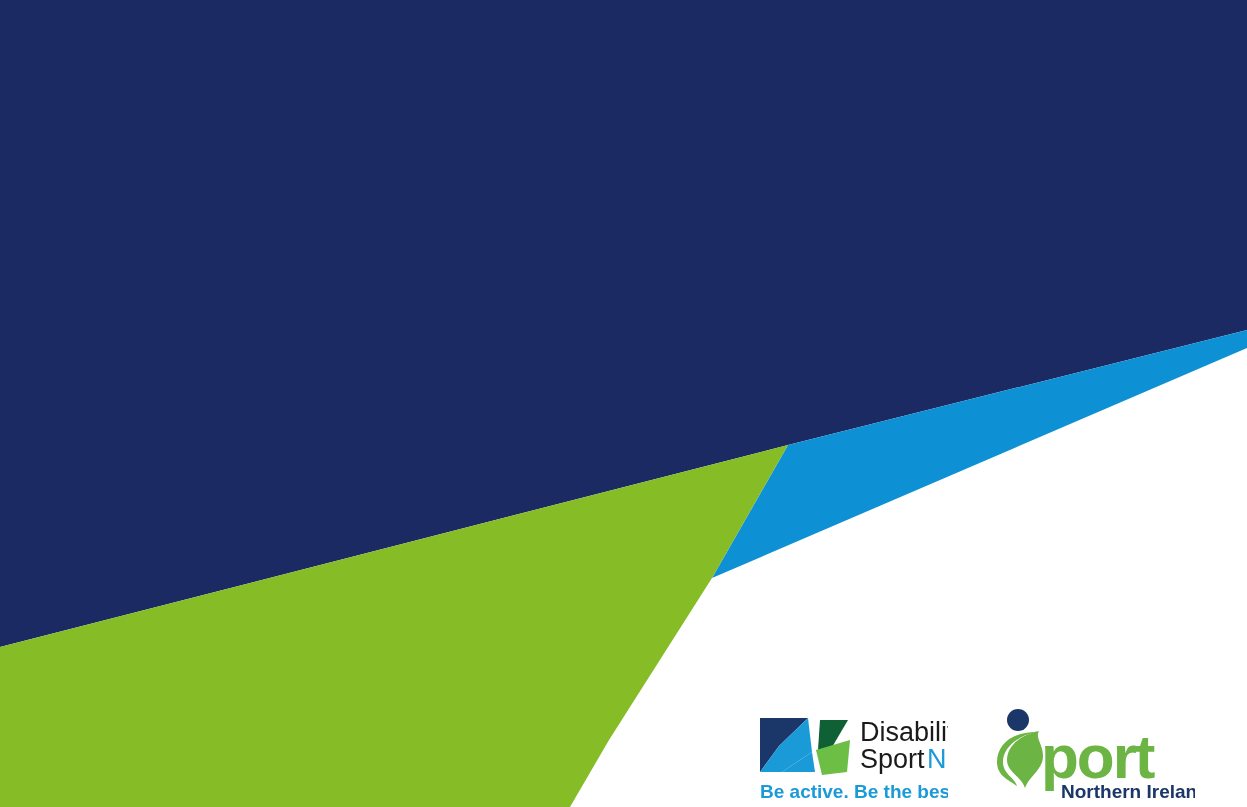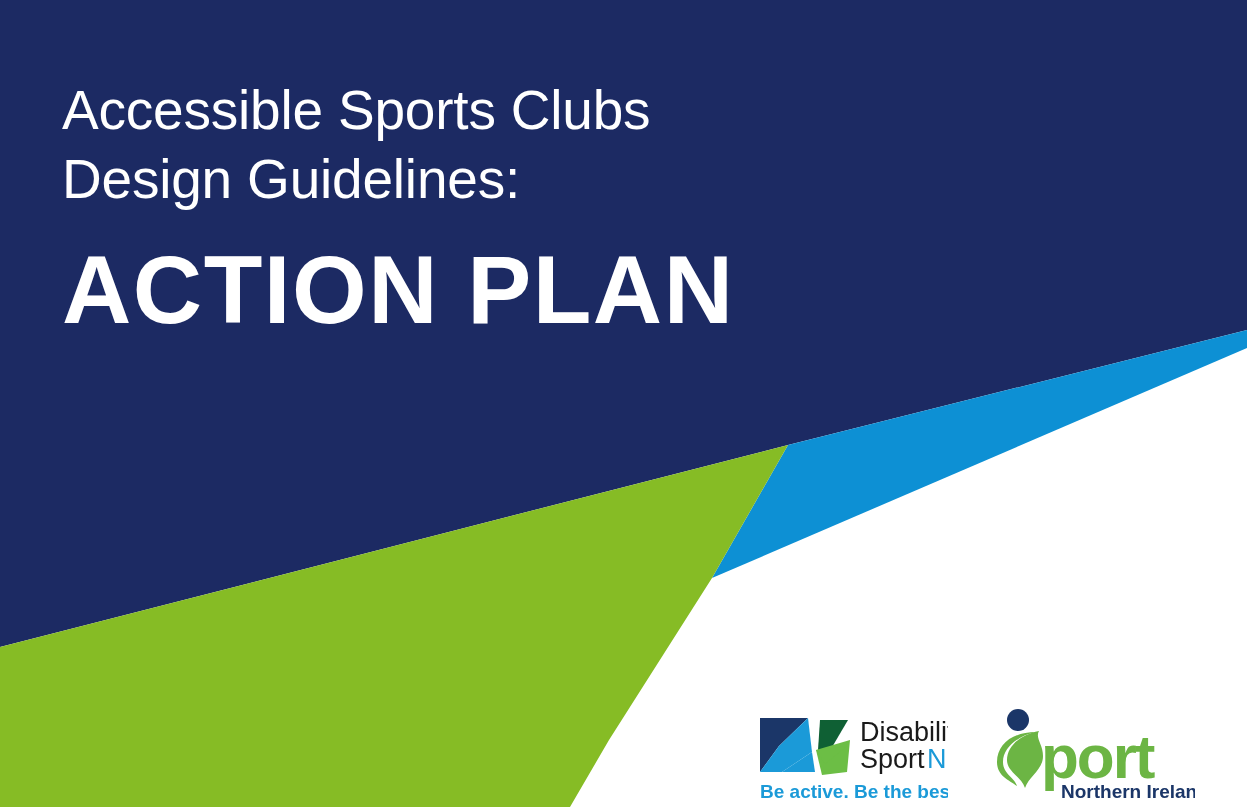--- a/index.html
+++ b/index.html
@@ -89,25 +89,20 @@
 
 <div id="cover">
 
   <svg id="bg-shapes" viewBox="0 0 1247 807" preserveAspectRatio="none">
     <rect x="0" y="0" width="1247" height="807" fill="#ffffff"></rect>
     <polygon points="0,0 1247,0 1247,330 788,445 0,647" fill="#1c2a63"></polygon>
     <polygon points="1247,330 1247,348 712,578 788,445" fill="#0d90d4"></polygon>
     <polygon points="0,647 788,445 712,578 609,740 570,807 0,807" fill="#86bc25"></polygon>
   </svg>
 
-  <div class="title-block">
-    <div class="title-line">Accessible Sports Clubs</div>
-    <div class="title-line">Design Guidelines:</div>
-    <div class="headline">ACTION PLAN</div>
-  </div>
 
   <div class="logos">
 
     <div class="logo-dsni">
       <svg class="logo-svg" viewBox="0 0 196 98" preserveAspectRatio="xMinYMin meet">
         <g>
           <polygon points="8,12 56,12 27,40 8,66" fill="#1b3668"></polygon>
           <polygon points="8,66 27,40 56,12 60,46 30,66" fill="#1b9ad8"></polygon>
           <polygon points="30,66 60,46 63,66" fill="#1b9ad8"></polygon>
           <polygon points="68,14 96,14 76,48 66,44" fill="#0f6034"></polygon>

